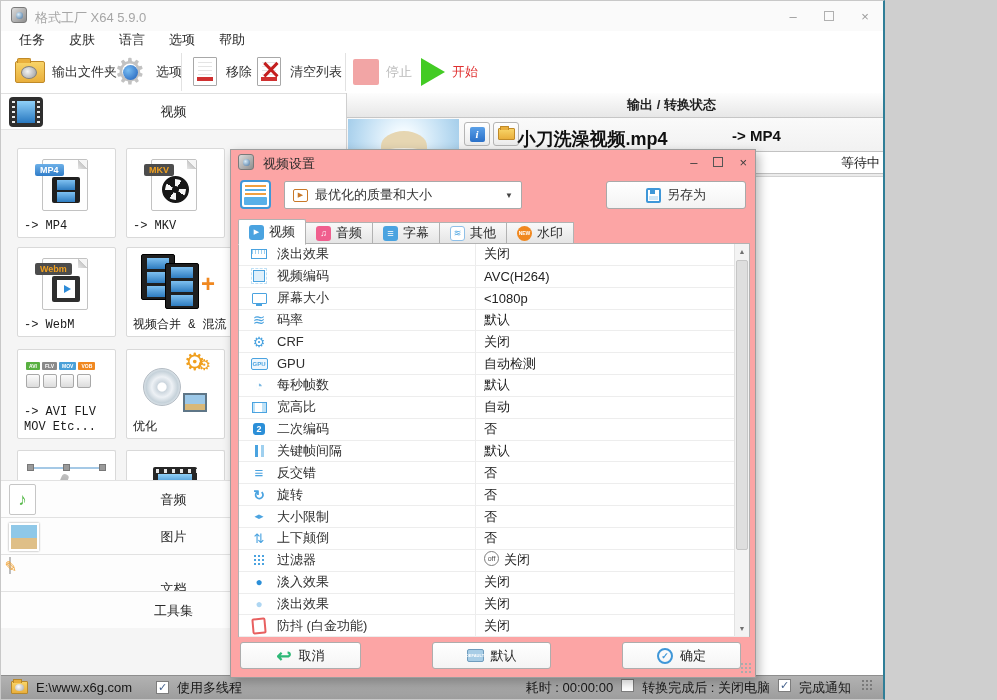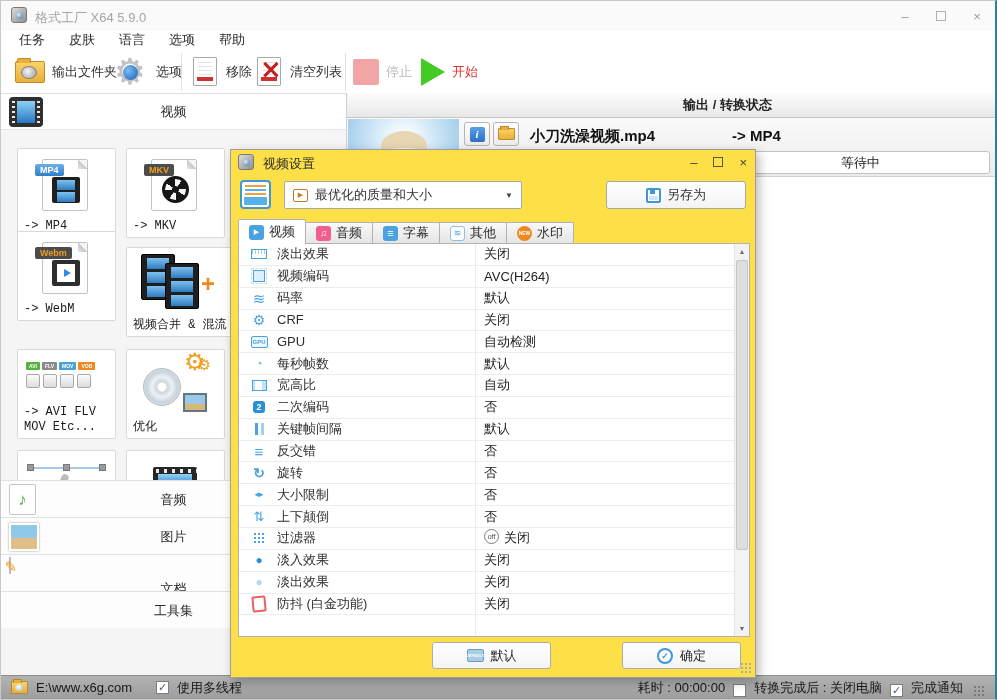--- a/index.html
+++ b/index.html
@@ -1,17 +1,17 @@
 <!DOCTYPE html>
 <html><head>
 <meta charset="utf-8">
 <style>
   html,body{margin:0;padding:0;background:#cfcfcf;}
   *{box-sizing:border-box;}
-  .window{position:relative;width:997px;height:700px;background:#fff;overflow:hidden;
+  .window{position:relative;width:885px;height:700px;background:#fff;overflow:hidden;
     font-family:"Liberation Sans",sans-serif;font-size:13px;color:#333;
     border:1px solid #c8c8c8;border-right:2px solid #2f7e97;}
   
   .titlebar{position:absolute;left:0;top:0;right:0;height:30px;background:#fafafa;}
   .cam-icon{width:16px;height:16px;border-radius:3px;background:linear-gradient(135deg,#dcdcdc,#8f8f8f);border:1px solid #7a7a7a;position:relative;display:inline-block;}
   .cam-icon::after{content:"";position:absolute;left:4px;top:4px;width:7px;height:7px;border-radius:50%;background:radial-gradient(circle at 35% 35%,#d8ecf8,#45729f);}
   .titlebar .cam-icon{position:absolute;left:10px;top:6px;}
   .title-text{position:absolute;left:34px;top:8px;color:#a6a6a6;}
   .win-controls{position:absolute;right:10px;top:0;height:30px;display:flex;align-items:center;gap:20px;color:#9a9a9a;}
   .wc{width:16px;text-align:center;cursor:default;}
@@ -110,25 +110,25 @@
   .q-row{position:absolute;left:0;right:0;top:25px;height:59px;background:linear-gradient(#fafafa,#ebebeb);border-bottom:1px solid #d2d2d2;}
   .thumb{position:absolute;left:1px;top:1px;width:111px;height:57px;background:radial-gradient(circle at 50% 35%,#f2faff 15%,#bcdcf2 65%,#99c6e6);overflow:hidden;}
   .thumb::before{content:"";position:absolute;left:33px;top:12px;width:46px;height:30px;background:#e6d6b2;border-radius:50% 50% 42% 42%;}
   .thumb::after{content:"";position:absolute;left:14px;top:34px;width:84px;height:20px;background:#ecdcba;border-radius:50%;box-shadow:inset 0 2px 0 #d9c9a4;}
   .hat-band{position:absolute;left:34px;top:29px;width:44px;height:9px;background:#f7f3e9;border-radius:50%;}
   .qbtn{position:absolute;top:4px;width:26px;height:24px;background:linear-gradient(#ffffff,#ececec);border:1px solid #b5b5b5;border-radius:3px;display:flex;align-items:center;justify-content:center;cursor:pointer;}
   .qb-info{left:117px;} .qb-folder{left:146px;}
   .info-in{width:15px;height:15px;background:linear-gradient(#5aa0e8,#2a70c8);border-radius:2px;color:#fff;font-family:"Liberation Serif",serif;font-style:italic;font-weight:bold;font-size:11px;display:flex;align-items:center;justify-content:center;}
   .folder-in{width:17px;height:12px;background:linear-gradient(#f8d468,#e9af3c);border:1px solid #c08a28;border-radius:1px;position:relative;}
   .folder-in::before{content:"";position:absolute;top:-3px;left:1px;width:7px;height:3px;background:#e9af3c;border:1px solid #c08a28;border-bottom:none;border-radius:1px 1px 0 0;}
-  .q-src{position:absolute;left:113px;width:265px;top:9px;text-align:center;font-weight:bold;font-size:15px;color:#111;}
+  .q-src{position:absolute;left:113px;width:265px;top:9px;text-align:center;font-weight:bold;font-size:18px;color:#111;}
   .q-target{position:absolute;left:385px;top:9px;font-weight:bold;font-size:15px;color:#111;}
   .q-status{position:absolute;left:384px;width:259px;top:33px;height:23px;background:#fff;border:1px solid #c2c2c2;border-radius:3px;display:flex;align-items:center;justify-content:center;color:#222;}
   
-  .dialog{position:absolute;left:229px;top:148px;width:526px;height:529px;background:#fde047;border:1px solid #9e9e9e;box-shadow:3px 4px 10px rgba(0,0,0,.28);z-index:30;}
+  .dialog{position:absolute;left:229px;top:148px;width:526px;height:529px;background:#fca5a5;border:1px solid #9e9e9e;box-shadow:3px 4px 10px rgba(0,0,0,.28);z-index:30;}
   .dlg-title{position:relative;height:25px;}
   .dlg-title .cam-icon{position:absolute;left:7px;top:4px;}
   .dlg-title-text{position:absolute;left:32px;top:5px;color:#2b2b2b;}
   .dlg-controls{position:absolute;right:8px;top:0;height:25px;display:flex;align-items:center;gap:16px;color:#3d3d3d;font-size:13px;}
   .dlg-controls .wc-box{border-color:#555;}
   .tray-ic{position:absolute;left:9px;top:30px;width:31px;height:29px;border:2px solid #3f97d8;border-radius:4px;background:#fff;}
   .tray-ic::before{content:"";position:absolute;left:3px;right:3px;top:3px;height:10px;
     background:repeating-linear-gradient(#f0a040 0 2px,#fff 2px 4px,#58b0e8 4px 6px,#fff 6px 8px);}
   .tray-ic::after{content:"";position:absolute;left:2px;right:2px;bottom:2px;height:8px;background:#58b0e8;border-radius:1px;}
   .preset-select{position:absolute;left:53px;top:31px;width:238px;height:28px;background:#fff;border:1px solid #a9a9a9;border-radius:2px;display:flex;align-items:center;gap:7px;padding:0 8px;cursor:pointer;}
@@ -188,21 +188,21 @@
   .ok-ic{width:16px;height:16px;border:2px solid #3f97d8;border-radius:50%;display:flex;align-items:center;justify-content:center;color:#3f97d8;font-size:9px;font-weight:bold;}
   .ok-ic::before{content:"✓";}
   .dlg-grip{position:absolute;right:3px;bottom:3px;width:12px;height:12px;background-image:radial-gradient(#ababab 1px,transparent 1.3px);background-size:4px 4px;}
   
   .statusbar{position:absolute;left:0;right:0;bottom:0;height:24px;background:linear-gradient(#b2b2b2,#9d9d9d);border-top:1px solid #8e8e8e;display:flex;align-items:center;color:#171717;z-index:10;padding:0 10px;gap:8px;}
   .sb-folder{width:17px;height:13px;flex:none;background:linear-gradient(#f8d468,#e9af3c);border:1px solid #b8882a;border-radius:1px;position:relative;}
   .sb-folder::before{content:"";position:absolute;top:-3px;left:1px;width:7px;height:3px;background:#e9af3c;border:1px solid #b8882a;border-bottom:none;}
   .sb-folder::after{content:"";position:absolute;left:3px;top:2px;width:9px;height:7px;border-radius:50%;background:radial-gradient(circle at 40% 40%,#fcfcfc,#a8a8a8);}
   .cb{width:13px;height:13px;background:#fff;border:1px solid #7d7d7d;display:inline-flex;align-items:center;justify-content:center;font-size:11px;color:#44618c;flex:none;cursor:pointer;}
   .cb.checked::before{content:"✓";}
-  .sb-right{margin-left:auto;display:flex;align-items:flex-end;gap:8px;}
+  .sb-right{margin-left:auto;display:flex;align-items:flex-start;gap:8px;}
   .sb-grip{width:12px;height:12px;background-image:radial-gradient(#7a7a7a 1px,transparent 1.3px);background-size:4px 4px;margin-left:2px;}
   .sb-path{margin-right:16px;}
 </style>
 </head>
 <body>
 
 <div class="window">
 
   <div class="titlebar">
     <span class="cam-icon"></span>
@@ -269,21 +269,21 @@
           </span>
         <span class="cell-label">-&gt; MP4</span>
       </div>
       <div class="cell" style="left:125px;top:17px">
         <span class="page-ic">
             <span class="fbadge b-mkv">MKV</span>
             <span class="reel"></span>
           </span>
         <span class="cell-label">-&gt; MKV</span>
       </div>
-      <div class="cell" style="left:16px;top:100px">
+      <div class="cell" style="left:16px;top:116px">
         <span class="page-ic">
             <span class="fbadge b-webm">Webm</span>
             <span class="webm-film"></span>
           </span>
         <span class="cell-label">-&gt; WebM</span>
       </div>
       <div class="cell" style="left:125px;top:116px;width:110px">
         <span class="merge-ic">
           <span class="mini-strip"></span>
             <span class="mini-strip strip2"></span>
@@ -420,20 +420,27 @@
             </span>
           </div>
           <div class="srow">
             <span class="ric ic-chip"></span>
             <span class="sname">视频编码</span>
             <span class="sval">
               <span>AVC(H264)</span>
             </span>
           </div>
           <div class="srow">
+            <span class="ric ic-screen"></span>
+            <span class="sname">屏幕大小</span>
+            <span class="sval">
+              <span>&lt;1080p</span>
+            </span>
+          </div>
+          <div class="srow">
             <span class="ric ic-waves"></span>
             <span class="sname">码率</span>
             <span class="sval">
               <span>默认</span>
             </span>
           </div>
           <div class="srow">
             <span class="ric ic-crf"></span>
             <span class="sname">CRF</span>
             <span class="sval">
@@ -531,20 +538,24 @@
             <span class="sval">
               <span>关闭</span>
             </span>
           </div>
         </div>
       <div class="dlg-scroll">
         <span class="scr-up">▲</span>
         <span class="scr-thumb"></span>
         <span class="scr-dn">▼</span>
       </div>
+    </div>
+    <div class="dlg-btn btn-cancel">
+      <span class="cancel-ic"></span>
+      <span>取消</span>
     </div>
     <div class="dlg-btn btn-default">
       <span class="default-ic"></span>
       <span>默认</span>
     </div>
     <div class="dlg-btn btn-ok">
       <span class="ok-ic"></span>
       <span>确定</span>
     </div>
     <span class="dlg-grip"></span>

